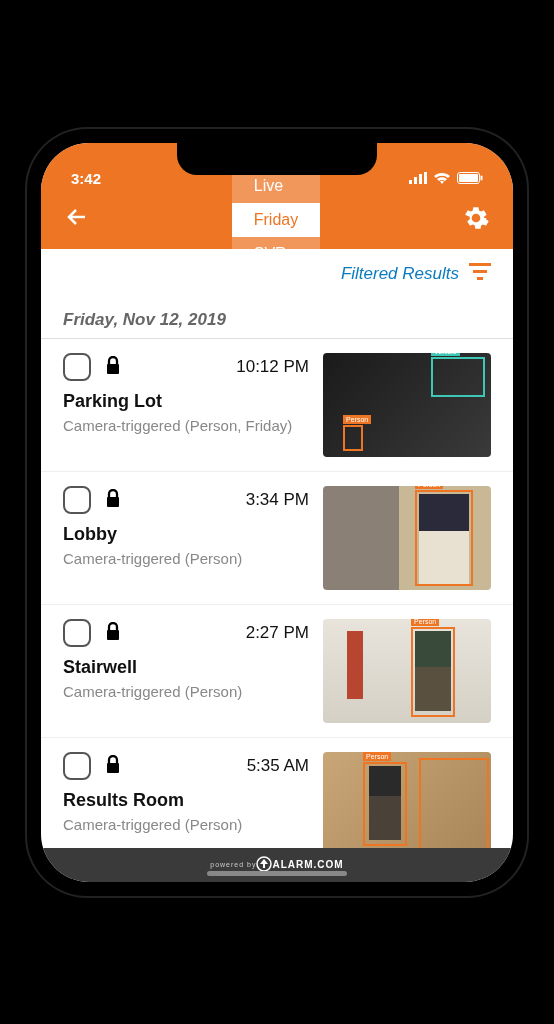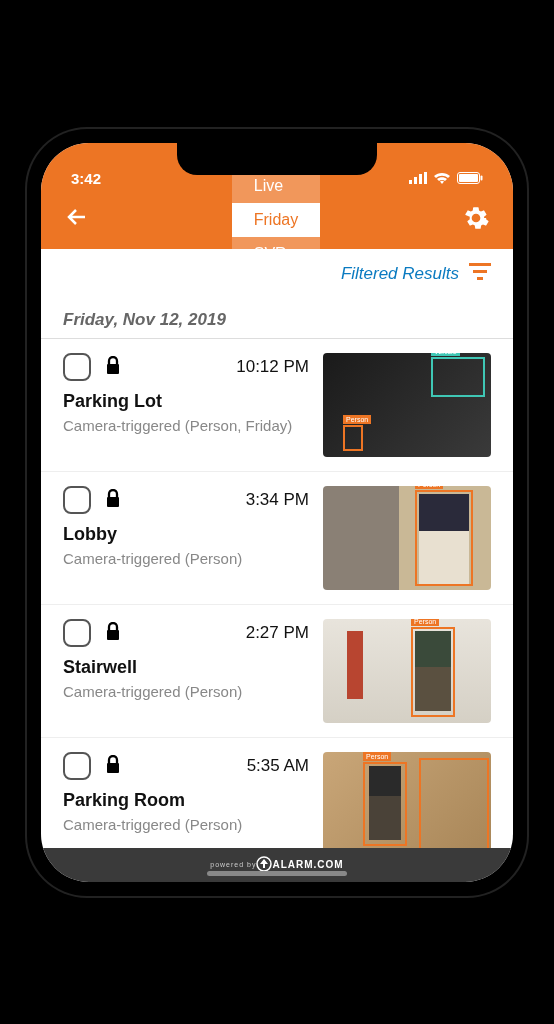--- a/index.html
+++ b/index.html
@@ -291,21 +291,21 @@
       <div class="clip-row">
         <div class="clip-left">
           <div class="clip-top">
             <div class="checkbox"></div>
             <span class="lock-icon"><svg width="16" height="18" viewBox="0 0 16 18">
                   <rect fill="#000" x="2" y="8" width="12" height="10" rx="1"></rect>
                   <path fill="none" stroke="#000" stroke-width="2.3" d="M4 8V5a4 4 0 018 0v3"></path>
                 </svg></span>
             <span class="time">5:35 AM</span>
           </div>
-          <div class="clip-title">Parking Room</div>
+          <div class="clip-title">Results Room</div>
           <div class="clip-sub">Camera-triggered (Person)</div>
         </div>
         <div class="thumb">
           <div class="thumb-bg" style="background:linear-gradient(135deg,#c9a678,#a88658);"></div>
           <div style="position:absolute;left:46px;top:14px;width:32px;height:74px;background:linear-gradient(#2a2a2a 40%,#4a4238 40%);"></div>
           <div class="det-box" style="border-color:#ed7524;left:40px;top:10px;width:44px;height:84px;">
               <div class="det-label" style="background:#ed7524;">Person</div>
             </div>
           <div class="det-box" style="border-color:#ed7524;right:2px;top:6px;width:70px;height:94px;"></div>
         </div>

